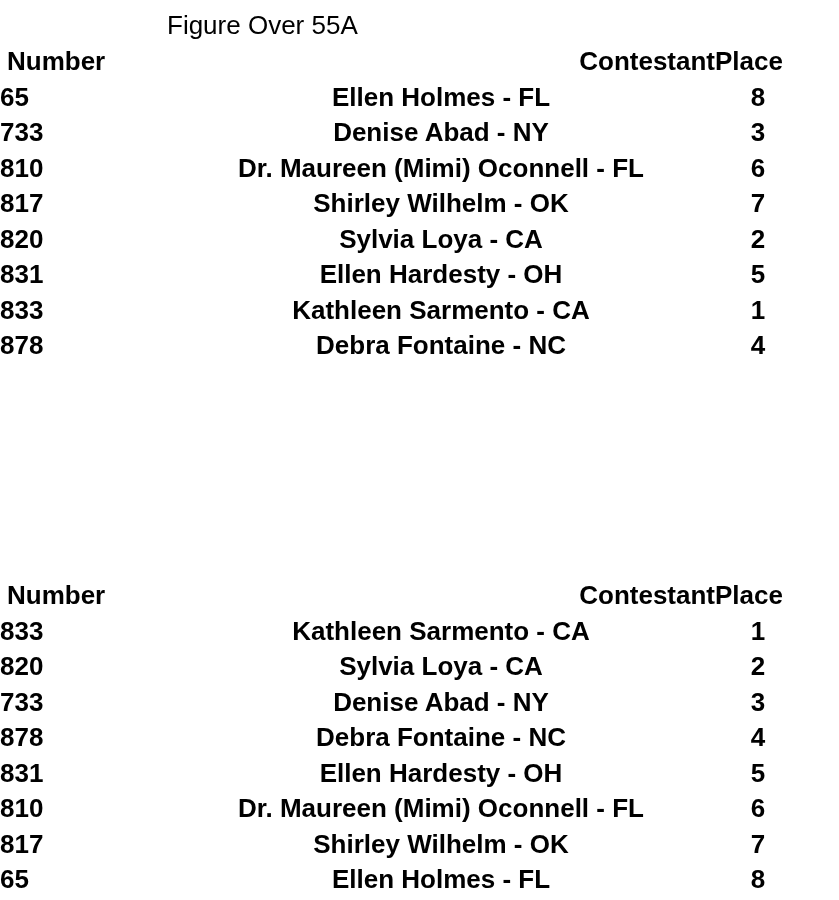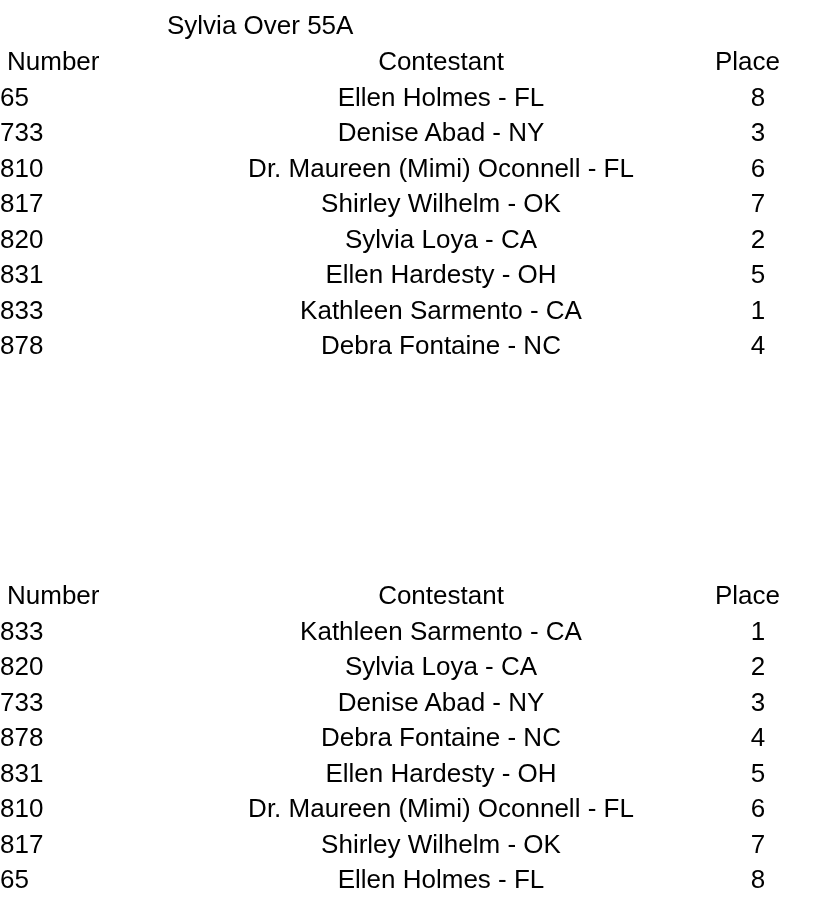--- a/index.html
+++ b/index.html
@@ -36,41 +36,41 @@
   }
 
   .results-table .col-number { width: 120px; }
   .results-table .col-name   { width: 595px; }
   .results-table .col-place  { width: 124px; }
 
   .results-table td,
   .results-table th {
     padding: 0;
     margin: 4px;
-    font-weight: normal;
+    font-weight: bold;
     height: 35.5px;
     vertical-align: baseline;
     white-space: nowrap;
   }
 
   .cell-number {
     padding-right: 6px !important;
   }
   .cell-name {
     text-align: center;
     padding-left: 47px !important;
   }
   .cell-place {
     text-align: center;
     padding-right: 38px !important;
   }
 
   
   .header-row th {
-    text-align: center;
+    text-align: right;
   }
   .header-row .cell-number { text-align: left; padding-right: 0 !important; padding-left: 7px !important; }
   .header-row .cell-place  { text-align: left; padding-right: 38px !important; }
 
   
   #table-one { top: 44px; }
 
   .table-title {
     position: absolute;
     top: 8px;
@@ -81,21 +81,21 @@
   }
 
   
   #table-two { top: 578px; }
 </style>
 </head>
 <body>
 
 <div class="page">
 
-  <div class="table-title">Sylvia Over 55A</div>
+  <div class="table-title">Figure Over 55A</div>
 
   <table class="results-table" id="table-one">
     <colgroup>
       <col class="col-number">
       <col class="col-name">
       <col class="col-place">
     </colgroup>
     <thead>
       <tr class="header-row">
         <th class="cell-number">Number</th>

